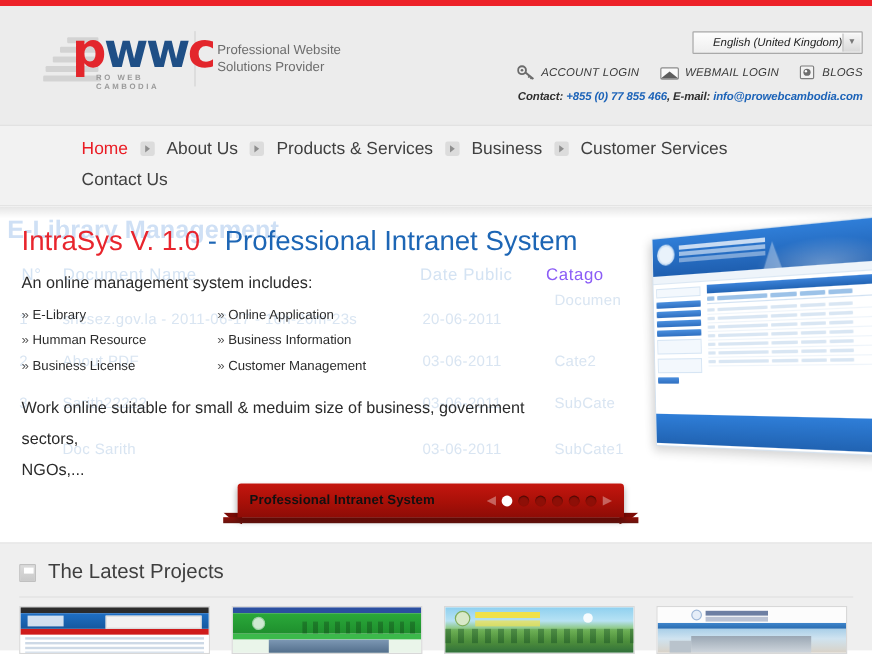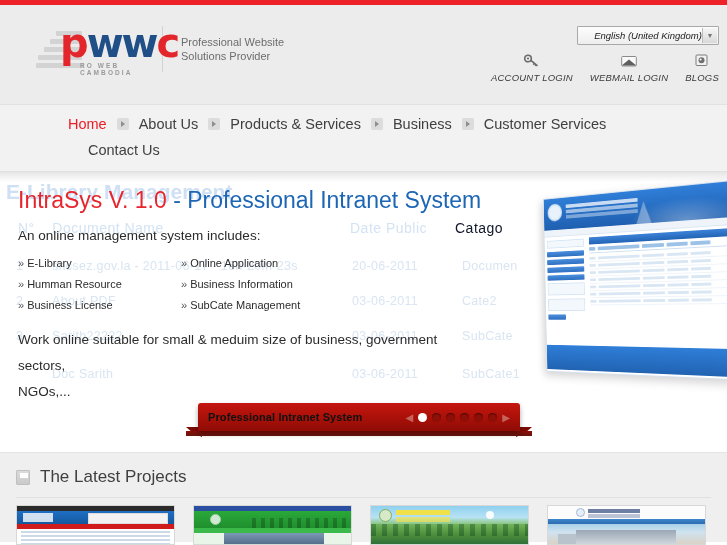--- a/index.html
+++ b/index.html
@@ -109,21 +109,21 @@
   .links-row {
     margin-top: 9px;
     display: flex;
     justify-content: flex-end;
     align-items: center;
     gap: 17px;
     font-size: 9.5px;
     color: #3a3a3a;
     letter-spacing: .2px;
   }
-  .link-item { display: flex; align-items: center; gap: 5px; cursor: pointer; flex-direction: column; }
+  .link-item { display: flex; align-items: center; gap: 5px; cursor: pointer; }
   .contact-row {
     margin-top: 8px;
     font-size: 9.5px;
     color: #2f2f2f;
     font-weight: bold;
     letter-spacing: -0.1px;
   }
   .contact-row .val { color: #1c63b8; }
 
   
@@ -150,40 +150,40 @@
     position: relative;
   }
   .nav-sep::after {
     content: "";
     position: absolute;
     left: 4px; top: 3px;
     border-left: 4px solid #8e8e8e;
     border-top: 3px solid transparent;
     border-bottom: 3px solid transparent;
   }
-  .nav-row.second { padding-top: 0px; margin-left: 20px; }
+  .nav-row.second { padding-top: 0px; }
 
   
   .slider {
     position: relative;
     height: 280px;
     background: #ffffff;
     overflow: hidden;
   }
   .slider-shadow {
     position: absolute; left: 0; right: 0; top: 0;
     height: 10px;
     background: linear-gradient(rgba(0,0,0,.10), rgba(0,0,0,0));
   }
   
   .ghost { position: absolute; color: #cfe0f2; pointer-events: none; user-select: none; }
   .ghost-title { left: 6px; top: 8px; font-size: 21px; font-weight: bold; color: #cfe0f5; }
   .ghost-head { left: 18px; top: 48px; font-size: 14px; color: #d4e3f3; letter-spacing: .5px; }
   .ghost-head2 { left: 350px; top: 48px; font-size: 14px; color: #d4e3f3; letter-spacing: .5px; }
-  .ghost-head3 { left: 455px; top: 48px; font-size: 14px; color: #0f172a; letter-spacing: .5px; }
+  .ghost-head3 { left: 455px; top: 48px; font-size: 14px; color: #8b5cf6; letter-spacing: .5px; }
   .ghost-row { font-size: 12.5px; color: #d9e5f2; letter-spacing: .3px; }
   .ghost-r1 { left: 16px; } .ghost-rn { left: 52px; }
   .ghost-date { left: 352px; } .ghost-cat { left: 462px; }
 
   .slide-inner {
     position: absolute;
     left: 18px; top: 14px;
     width: 490px;
     z-index: 4;
   }
@@ -552,20 +552,23 @@
         <svg width="14" height="13" viewBox="0 0 14 13">
           <rect x="1" y="1" width="11" height="10.5" rx="1" fill="#f2f2f2" stroke="#7d7d7d" stroke-width="1"></rect>
           <circle cx="6.5" cy="6.2" r="3" fill="#6f6f6f"></circle>
           <circle cx="5.6" cy="5.4" r="1" fill="#fff"></circle>
         </svg>
         <span>BLOGS</span>
       </div>
 
     </div>
 
+    <div class="contact-row">
+      <span>Contact: </span><span class="val">+855 (0) 77 855 466</span><span>, E-mail: </span><span class="val">info@prowebcambodia.com</span>
+    </div>
 
   </div>
 </div>
 
 <nav class="nav">
   <div class="nav-row">
     <span class="nav-item active">Home</span>
     <span class="nav-sep"></span>
     <span class="nav-item">About Us</span>
     <span class="nav-sep"></span>
@@ -584,21 +587,21 @@
   <div class="slider-shadow"></div>
 
   <div class="ghost ghost-title">E-Library Management</div>
   <div class="ghost ghost-head"><span>N°</span>&nbsp;&nbsp;&nbsp;&nbsp;<span>Document Name</span></div>
   <div class="ghost ghost-head2">Date Public</div>
   <div class="ghost ghost-head3">Catago</div>
 
   <div class="ghost ghost-row ghost-r1" style="top:87px">1</div>
   <div class="ghost ghost-row ghost-rn" style="top:87px">sncsez.gov.la - 2011-06-17 - 16h-20m-23s</div>
   <div class="ghost ghost-row ghost-date" style="top:87px">20-06-2011</div>
-  <div class="ghost ghost-row ghost-cat" style="top:87px">Documen</div>
+  <div class="ghost ghost-row ghost-cat" style="top:71px">Documen</div>
 
   <div class="ghost ghost-row ghost-r1" style="top:122px">2</div>
   <div class="ghost ghost-row ghost-rn" style="top:122px">About PDF</div>
   <div class="ghost ghost-row ghost-date" style="top:122px">03-06-2011</div>
   <div class="ghost ghost-row ghost-cat" style="top:122px">Cate2</div>
 
   <div class="ghost ghost-row ghost-r1" style="top:157px">3</div>
   <div class="ghost ghost-row ghost-rn" style="top:157px">Sarith22222</div>
   <div class="ghost ghost-row ghost-date" style="top:157px">03-06-2011</div>
   <div class="ghost ghost-row ghost-cat" style="top:157px">SubCate</div>
@@ -696,21 +699,21 @@
       <span class="red">IntraSys V. 1.0</span><span class="blue"> - </span><span class="blue">Professional Intranet System</span>
     </h1>
     <div class="slide-sub">An online management system includes:</div>
 
     <div class="feat-grid">
       <div class="feat"><span class="chev">»</span><span>E-Library</span></div>
       <div class="feat"><span class="chev">»</span><span>Online Application</span></div>
       <div class="feat"><span class="chev">»</span><span>Humman Resource</span></div>
       <div class="feat"><span class="chev">»</span><span>Business Information</span></div>
       <div class="feat"><span class="chev">»</span><span>Business License</span></div>
-      <div class="feat"><span class="chev">»</span><span>SubCate Management</span></div>
+      <div class="feat"><span class="chev">»</span><span>Customer Management</span></div>
     </div>
 
     <div class="slide-foot">
       <div>Work online suitable for small &amp; meduim size of business, government sectors,</div>
       <div>NGOs,...</div>
     </div>
   </div>
 
   <div class="ribbon-wrap">
     <div class="ribbon">

